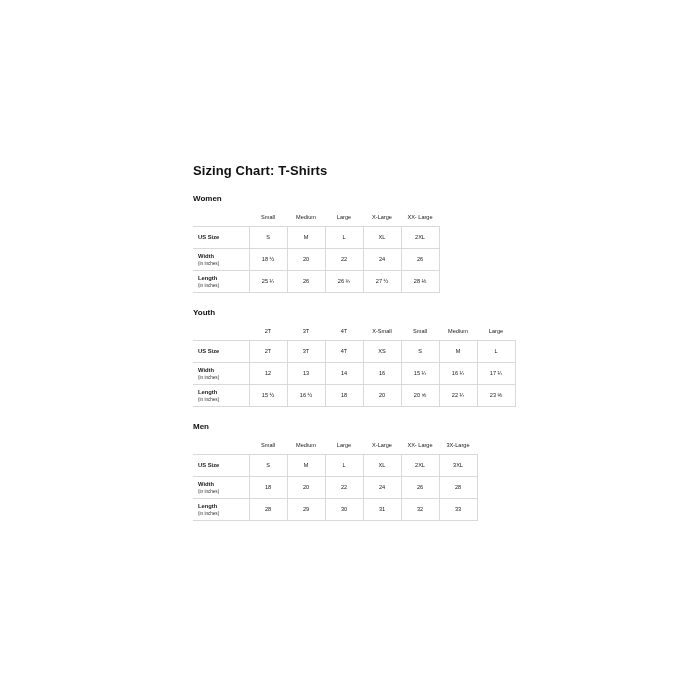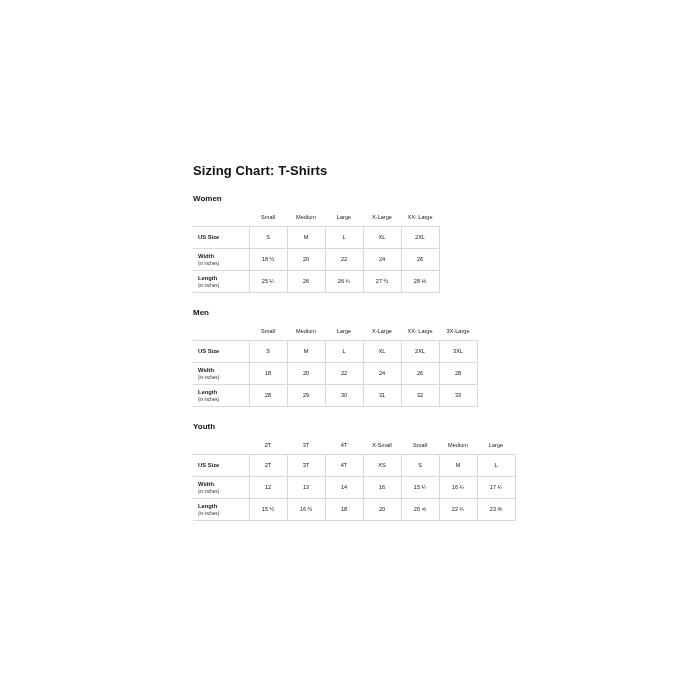--- a/index.html
+++ b/index.html
@@ -134,81 +134,20 @@
       <tr>
         <td class="label first-col">
           <span>Length</span>
           <span class="sub">(in inches)</span>
         </td>
         <td class="frac">25 ¼</td>
         <td>26</td>
         <td class="frac">26 ¾</td>
         <td class="frac">27 ½</td>
         <td class="frac">28 ⅛</td>
-      </tr>
-    </tbody>
-      </table>
-  </div>
-
-  <div class="section">
-    <div class="section-title">Men</div>
-    <table class="size-table">
-      <colgroup>
-        <col style="width:56px">
-          <col style="width:38px">
-          <col style="width:38px">
-          <col style="width:38px">
-          <col style="width:38px">
-          <col style="width:38px">
-          <col style="width:38px">
-      </colgroup>
-      <tbody>
-          <tr class="head">
-        <td class="corner"></td>
-        <td>Small</td>
-        <td>Medium</td>
-        <td>Large</td>
-        <td>X-Large</td>
-        <td>XX- Large</td>
-        <td>3X-Large</td>
-      </tr>
-      <tr>
-        <td class="label first-col">
-          <span>US Size</span>
-        </td>
-        <td>S</td>
-        <td>M</td>
-        <td>L</td>
-        <td>XL</td>
-        <td>2XL</td>
-        <td>3XL</td>
-      </tr>
-      <tr>
-        <td class="label first-col">
-          <span>Width</span>
-          <span class="sub">(in inches)</span>
-        </td>
-        <td>18</td>
-        <td>20</td>
-        <td>22</td>
-        <td>24</td>
-        <td>26</td>
-        <td>28</td>
-      </tr>
-      <tr>
-        <td class="label first-col">
-          <span>Length</span>
-          <span class="sub">(in inches)</span>
-        </td>
-        <td>28</td>
-        <td>29</td>
-        <td>30</td>
-        <td>31</td>
-        <td>32</td>
-        <td>33</td>
       </tr>
     </tbody>
       </table>
   </div>
 
   <div class="section">
     <div class="section-title">Youth</div>
     <table class="size-table">
       <colgroup>
         <col style="width:56px">
@@ -266,13 +205,74 @@
         <td>18</td>
         <td>20</td>
         <td class="frac">20 ⅝</td>
         <td class="frac">22 ¼</td>
         <td class="frac">23 ⅜</td>
       </tr>
     </tbody>
       </table>
   </div>
 
+  <div class="section">
+    <div class="section-title">Men</div>
+    <table class="size-table">
+      <colgroup>
+        <col style="width:56px">
+          <col style="width:38px">
+          <col style="width:38px">
+          <col style="width:38px">
+          <col style="width:38px">
+          <col style="width:38px">
+          <col style="width:38px">
+      </colgroup>
+      <tbody>
+          <tr class="head">
+        <td class="corner"></td>
+        <td>Small</td>
+        <td>Medium</td>
+        <td>Large</td>
+        <td>X-Large</td>
+        <td>XX- Large</td>
+        <td>3X-Large</td>
+      </tr>
+      <tr>
+        <td class="label first-col">
+          <span>US Size</span>
+        </td>
+        <td>S</td>
+        <td>M</td>
+        <td>L</td>
+        <td>XL</td>
+        <td>2XL</td>
+        <td>3XL</td>
+      </tr>
+      <tr>
+        <td class="label first-col">
+          <span>Width</span>
+          <span class="sub">(in inches)</span>
+        </td>
+        <td>18</td>
+        <td>20</td>
+        <td>22</td>
+        <td>24</td>
+        <td>26</td>
+        <td>28</td>
+      </tr>
+      <tr>
+        <td class="label first-col">
+          <span>Length</span>
+          <span class="sub">(in inches)</span>
+        </td>
+        <td>28</td>
+        <td>29</td>
+        <td>30</td>
+        <td>31</td>
+        <td>32</td>
+        <td>33</td>
+      </tr>
+    </tbody>
+      </table>
+  </div>
+
 </div>
 
 </body></html>

